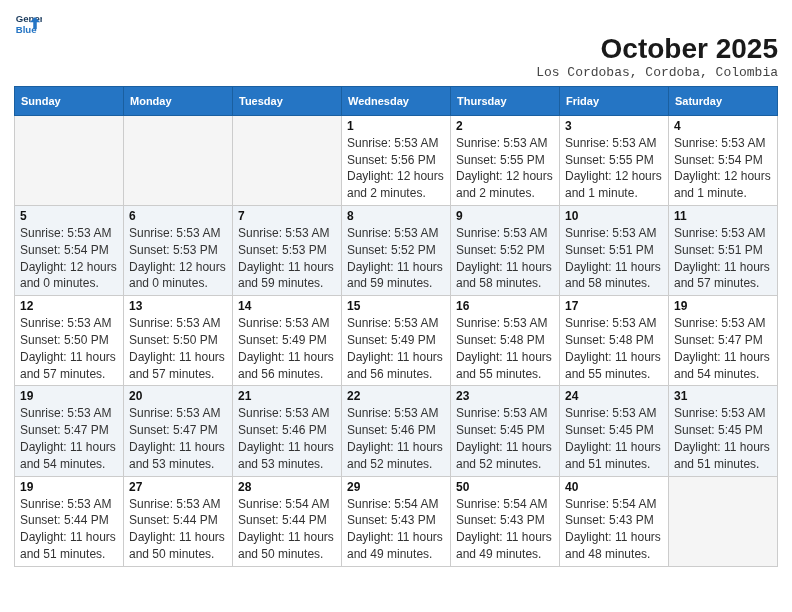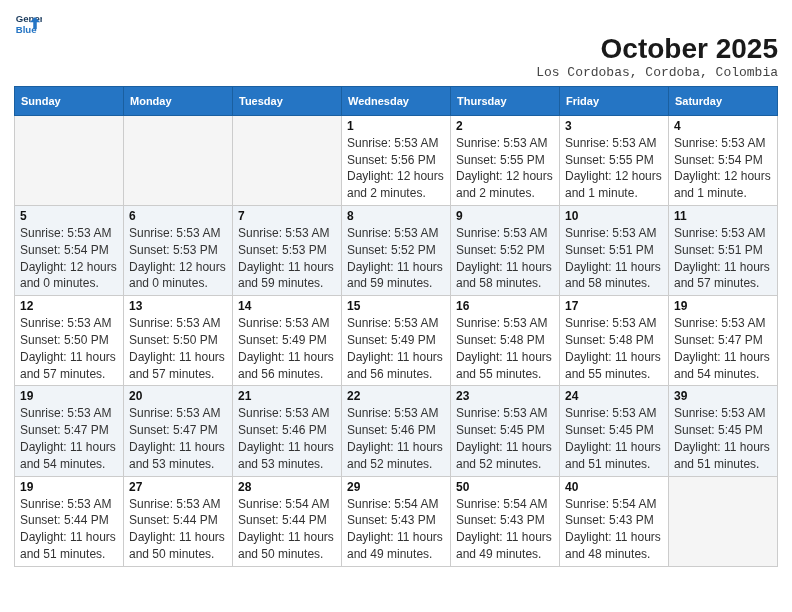--- a/index.html
+++ b/index.html
@@ -290,21 +290,21 @@
 and 52 minutes.</div>
           </td>
           <td>
             <div class="day-number">24</div>
             <div class="day-info">Sunrise: 5:53 AM
 Sunset: 5:45 PM
 Daylight: 11 hours
 and 51 minutes.</div>
           </td>
           <td>
-            <div class="day-number">39</div>
+            <div class="day-number">31</div>
             <div class="day-info">Sunrise: 5:53 AM
 Sunset: 5:45 PM
 Daylight: 11 hours
 and 51 minutes.</div>
           </td>
         </tr>
         <tr>
           <td>
             <div class="day-number">19</div>
             <div class="day-info">Sunrise: 5:53 AM

